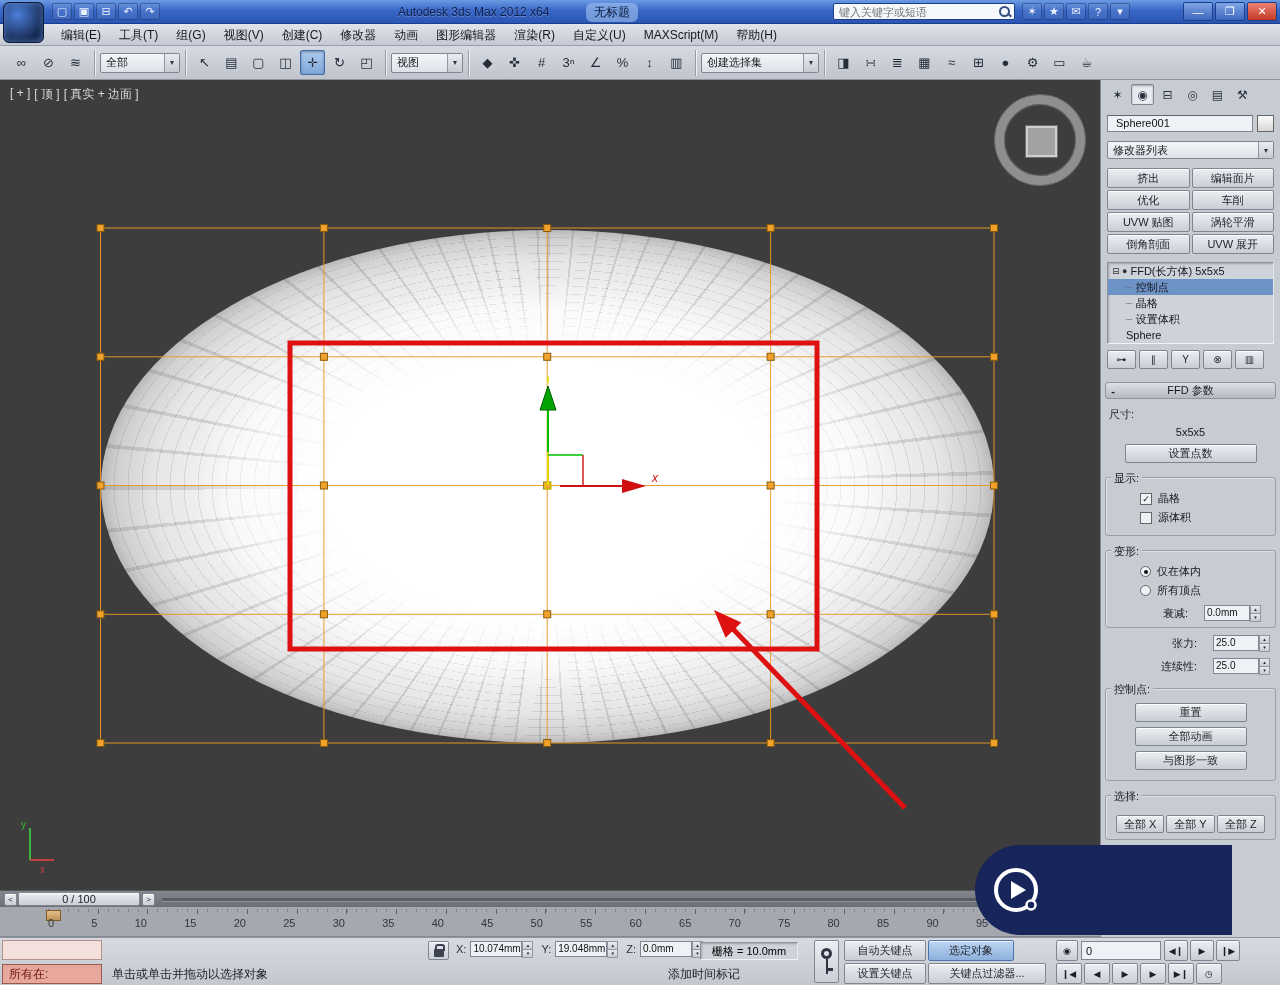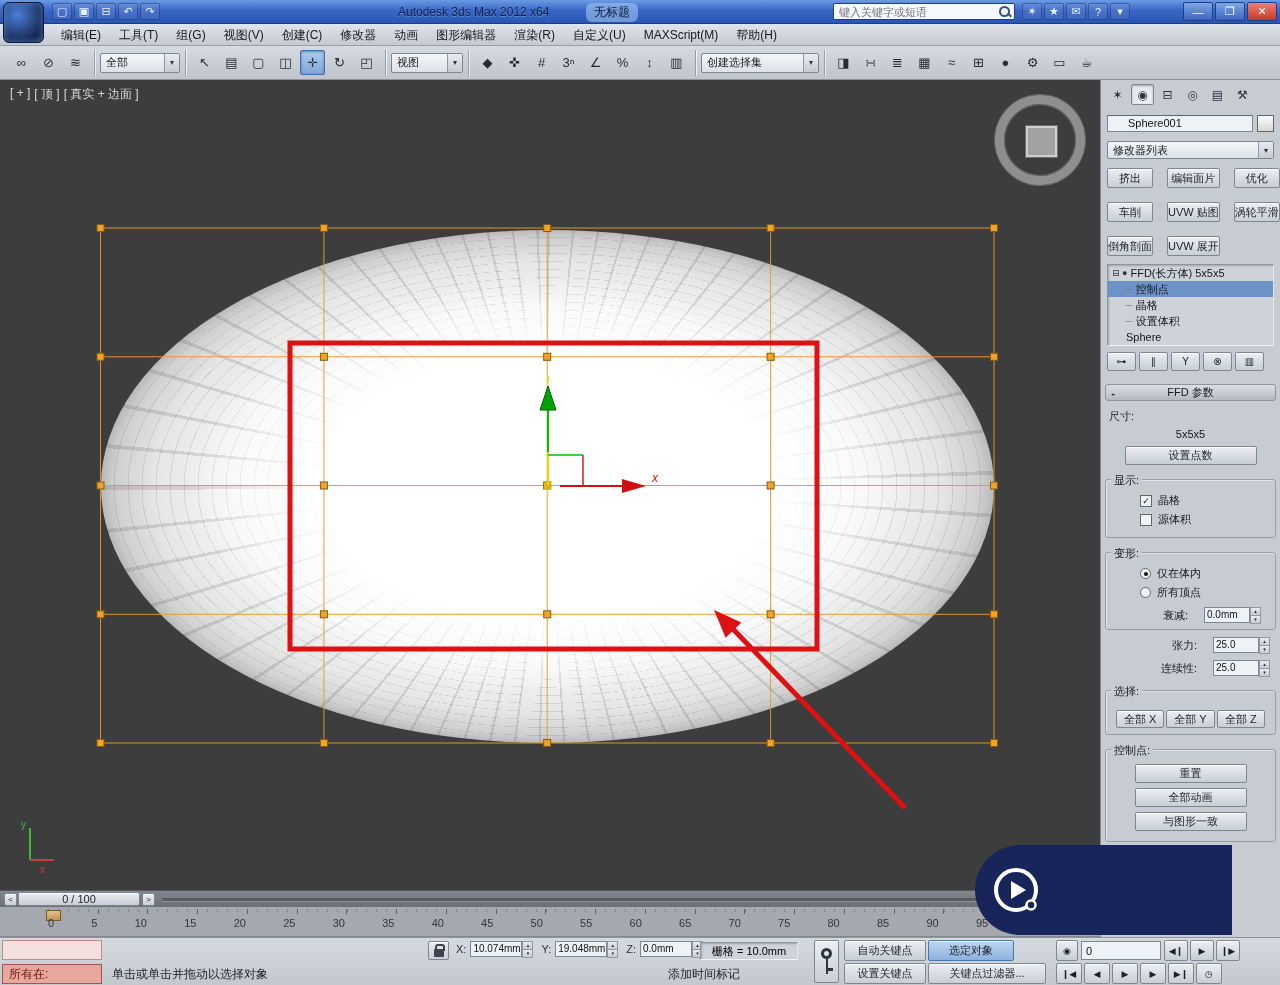--- a/index.html
+++ b/index.html
@@ -66,28 +66,28 @@
 
   
   .panel{position:absolute;left:1100px;top:80px;width:180px;height:857px;background:#c7cbd2;border-left:1px solid #84899311}
   .panel{border-left:1px solid #848993}
   .ptabs{display:flex;gap:2px;padding:4px 5px 2px}
   .ptab{width:23px;height:21px;display:flex;align-items:center;justify-content:center;font-size:12px;color:#2a3140;
     border:1px solid transparent;border-radius:2px}
   .ptab.active{background:#e7eaef;border-color:#7f8591;box-shadow:inset 0 1px 2px rgba(0,0,0,.3)}
   .namerow{display:flex;gap:4px;margin:8px 6px 0}
   .namefield{flex:1;height:17px;background:#eef1f5;border:1px solid #7f8591;border-top-color:#5f6570;
-    font-size:11px;padding:1px 20px;color:#111}
+    font-size:11px;padding:1px 8px;color:#111}
   .swatch{width:17px;height:17px;background:linear-gradient(#fdfdfd,#d6d6d6);border:1px solid #666}
   .modlist{margin:9px 6px 0;height:18px}
   .btn{background:linear-gradient(#eceef2,#c9cdd5);border:1px solid #7f8591;border-radius:2px;
     box-shadow:inset 0 1px 0 rgba(255,255,255,.8);font-size:11px;color:#1c1f26;
     display:flex;align-items:center;justify-content:center;white-space:nowrap}
   .btn.hl{background:linear-gradient(#bdd5f2,#8db1dd);border-color:#4a76ab}
-  .modgrid{display:grid;grid-template-columns:1fr 1fr 1fr;gap:14px;margin:9px 6px 0}
+  .modgrid{display:grid;grid-template-columns:1fr 1fr;gap:2px;margin:9px 6px 0}
   .modgrid .btn{height:20px}
   .stack{margin:8px 6px 0;height:82px;background:#b2b6bf;border:1px solid #777d88;
     border-bottom-color:#e7eaee;border-right-color:#dfe2e8;overflow:hidden;font-size:11px}
   .srow{height:16px;display:flex;align-items:center;padding-left:4px;color:#14171d}
   .srow .sicon{font-size:9px;margin-right:3px;color:#333}
   .srow:not(.root) .sicon{display:none}
   .srow.child{padding-left:18px}
   .srow.child::before{content:"┈";color:#676d78;margin-right:3px}
   .srow.base{padding-left:18px}
   .srow.selected{background:#6d93c6}
@@ -483,35 +483,35 @@
     <span>连续性:</span>
     <span class="spin">
       <span class="val">25.0</span>
       <span class="arrs">
         <span>▴</span>
           <span>▾</span>
       </span>
     </span>
   </div>
 
-  <div class="grp">
-    <span class="glabel">选择:</span>
-    <div class="selrow">
-
-    <div class="btn">全部 X</div>
-        <div class="btn">全部 Y</div>
-        <div class="btn">全部 Z</div>
-      </div>
-  </div>
-
   <div class="grp" style="padding-bottom:10px">
     <span class="glabel">控制点:</span>
     <div class="btn cpbtn">重置</div>
     <div class="btn cpbtn">全部动画</div>
     <div class="btn cpbtn">与图形一致</div>
+  </div>
+
+  <div class="grp">
+    <span class="glabel">选择:</span>
+    <div class="selrow">
+
+    <div class="btn">全部 X</div>
+        <div class="btn">全部 Y</div>
+        <div class="btn">全部 Z</div>
+      </div>
   </div>
 </div>
 
 <div class="timeslider">
   <div class="btn tsmini" style="left:4px">&lt;</div>
   <div class="btn tsbox">0 / 100</div>
   <div class="btn tsmini" style="left:142px">&gt;</div>
 </div>
 
 <div class="ruler">

